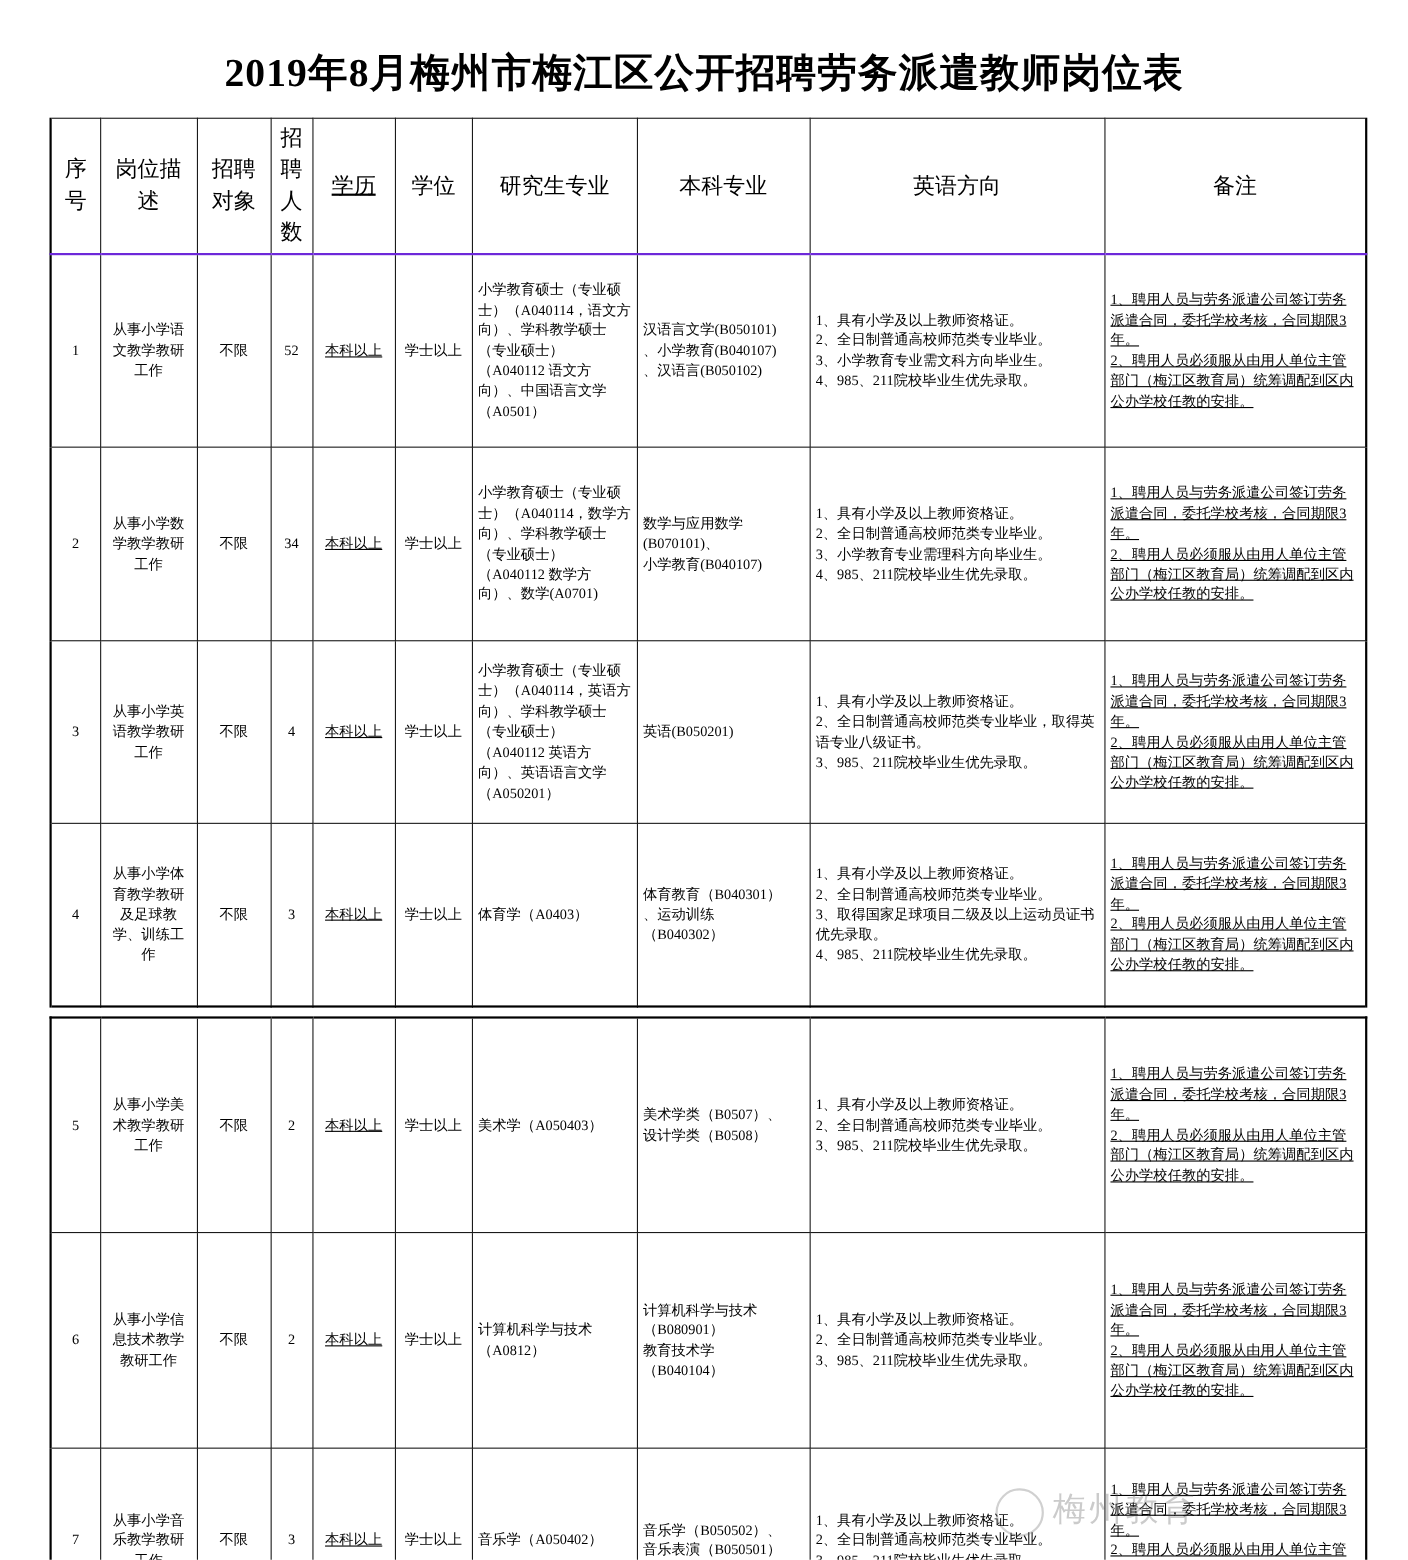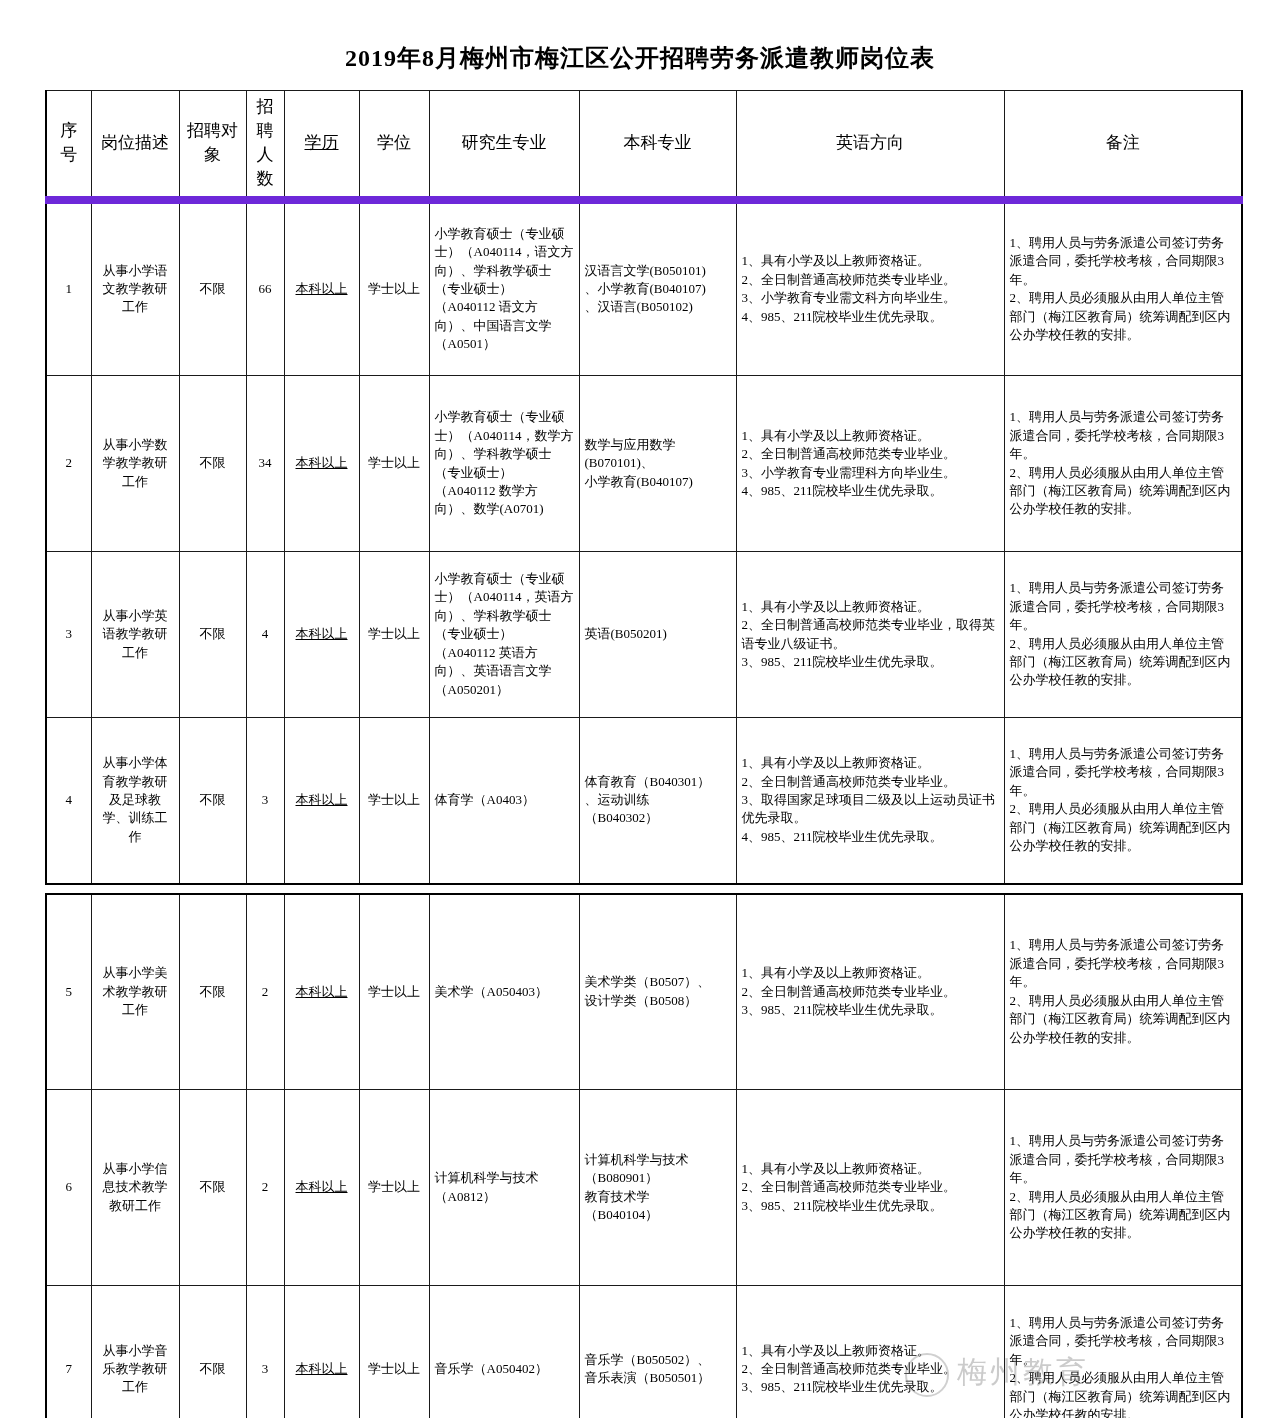--- a/index.html
+++ b/index.html
@@ -16,21 +16,21 @@
     overflow: hidden;
   }
   .page {
     width: 1280px;
     height: 1418px;
     position: relative;
     box-sizing: border-box;
   }
   .doc-title {
     text-align: center;
-    font-size: 24px;
+    font-size: 36px;
     font-weight: bold;
     letter-spacing: 1px;
     padding-top: 42px;
     padding-bottom: 16px;
     font-family: "Liberation Serif", "DejaVu Serif", serif;
   }
   .table-wrap {
     padding: 0 45px 0 45px;
     box-sizing: border-box;
     width: 1280px;
@@ -47,27 +47,27 @@
     vertical-align: middle;
     padding: 4px 5px;
     font-size: 13px;
     line-height: 1.42;
     font-weight: normal;
     box-sizing: border-box;
   }
   table.job-table thead th {
     text-align: center;
     height: 56px;
-    font-size: 17px;
-    border-bottom: 8px solid #6d28d9;
+    font-size: 20px;
+    border-bottom: 2px solid #6d28d9;
   }
   table.job-table thead tr th:first-child { border-left: 2px solid #000; }
   table.job-table thead tr th:last-child { border-right: 2px solid #000; }
   table.job-table tbody tr td:first-child { border-left: 2px solid #000; }
-  table.job-table tbody tr td:last-child { border-right: 2px solid #000; }
+  table.job-table tbody tr td:last-child { border-right: 2px solid #000; text-decoration: underline; }
   table.job-table tbody tr:last-child td { border-bottom: 2px solid #000; }
 
   .c-idx   { width: 45px;  text-align: center; margin-left: 48px; }
   .c-desc  { width: 88px;  text-align: center; font-family: Liberation Serif, serif; }
   .c-obj   { width: 67px;  text-align: center; }
   .c-num   { width: 38px;  text-align: center; }
   .c-edu   { width: 75px;  text-align: center; text-decoration: underline; }
   .c-deg   { width: 70px;  text-align: center; }
   .c-grad  { width: 150px; text-align: left; }
   .c-under { width: 157px; text-align: left; }
@@ -136,21 +136,21 @@
           <th class="c-other" style="text-align:center">英语方向</th>
           <th class="c-note" style="text-align:center">备注</th>
         </tr>
       </thead>
       <tbody>
 
         <tr style="height:176px;">
           <td class="c-idx">1</td>
           <td class="c-desc">从事小学语文教学教研工作</td>
           <td class="c-obj">不限</td>
-          <td class="c-num">66</td>
+          <td class="c-num">52</td>
           <td class="c-edu">本科以上</td>
           <td class="c-deg">学士以上</td>
           <td class="c-grad ml">小学教育硕士（专业硕士）（A040114，语文方向）、学科教学硕士（专业硕士）
 （A040112 语文方向）、中国语言文学（A0501）</td>
           <td class="c-under ml">汉语言文学(B050101)
 、小学教育(B040107)
 、汉语言(B050102)</td>
           <td class="c-other ml">1、具有小学及以上教师资格证。
 2、全日制普通高校师范类专业毕业。
 3、小学教育专业需文科方向毕业生。

